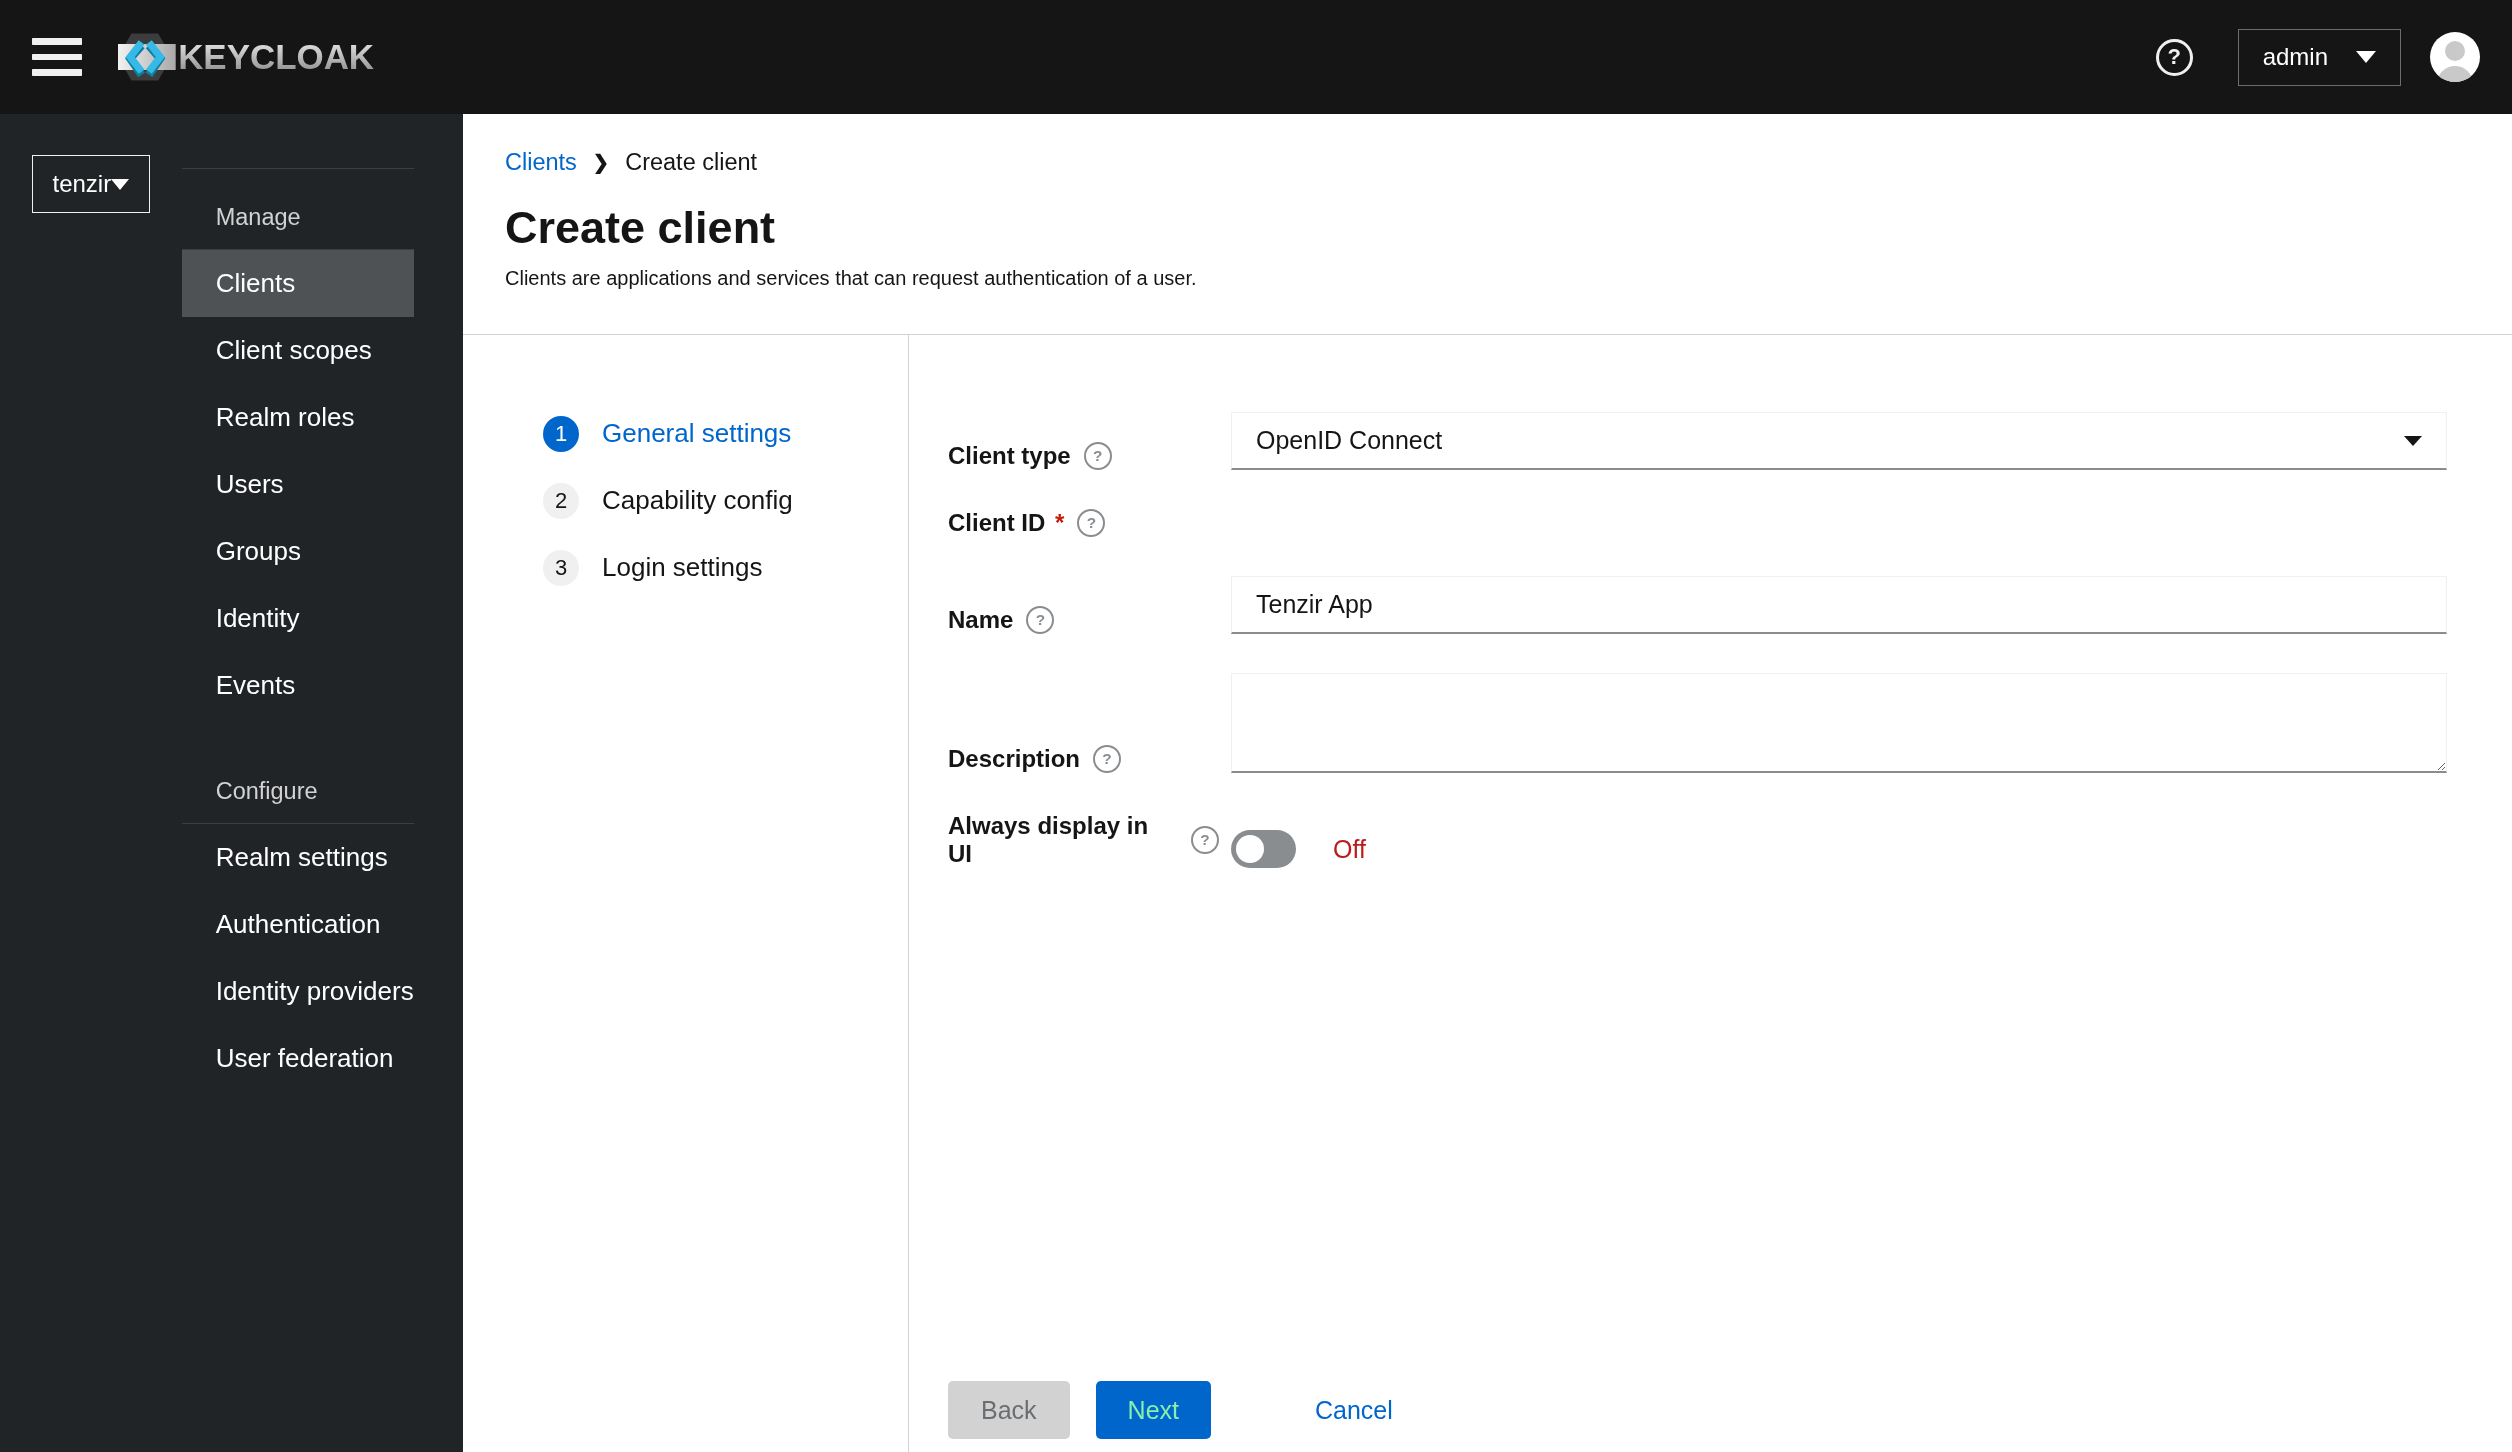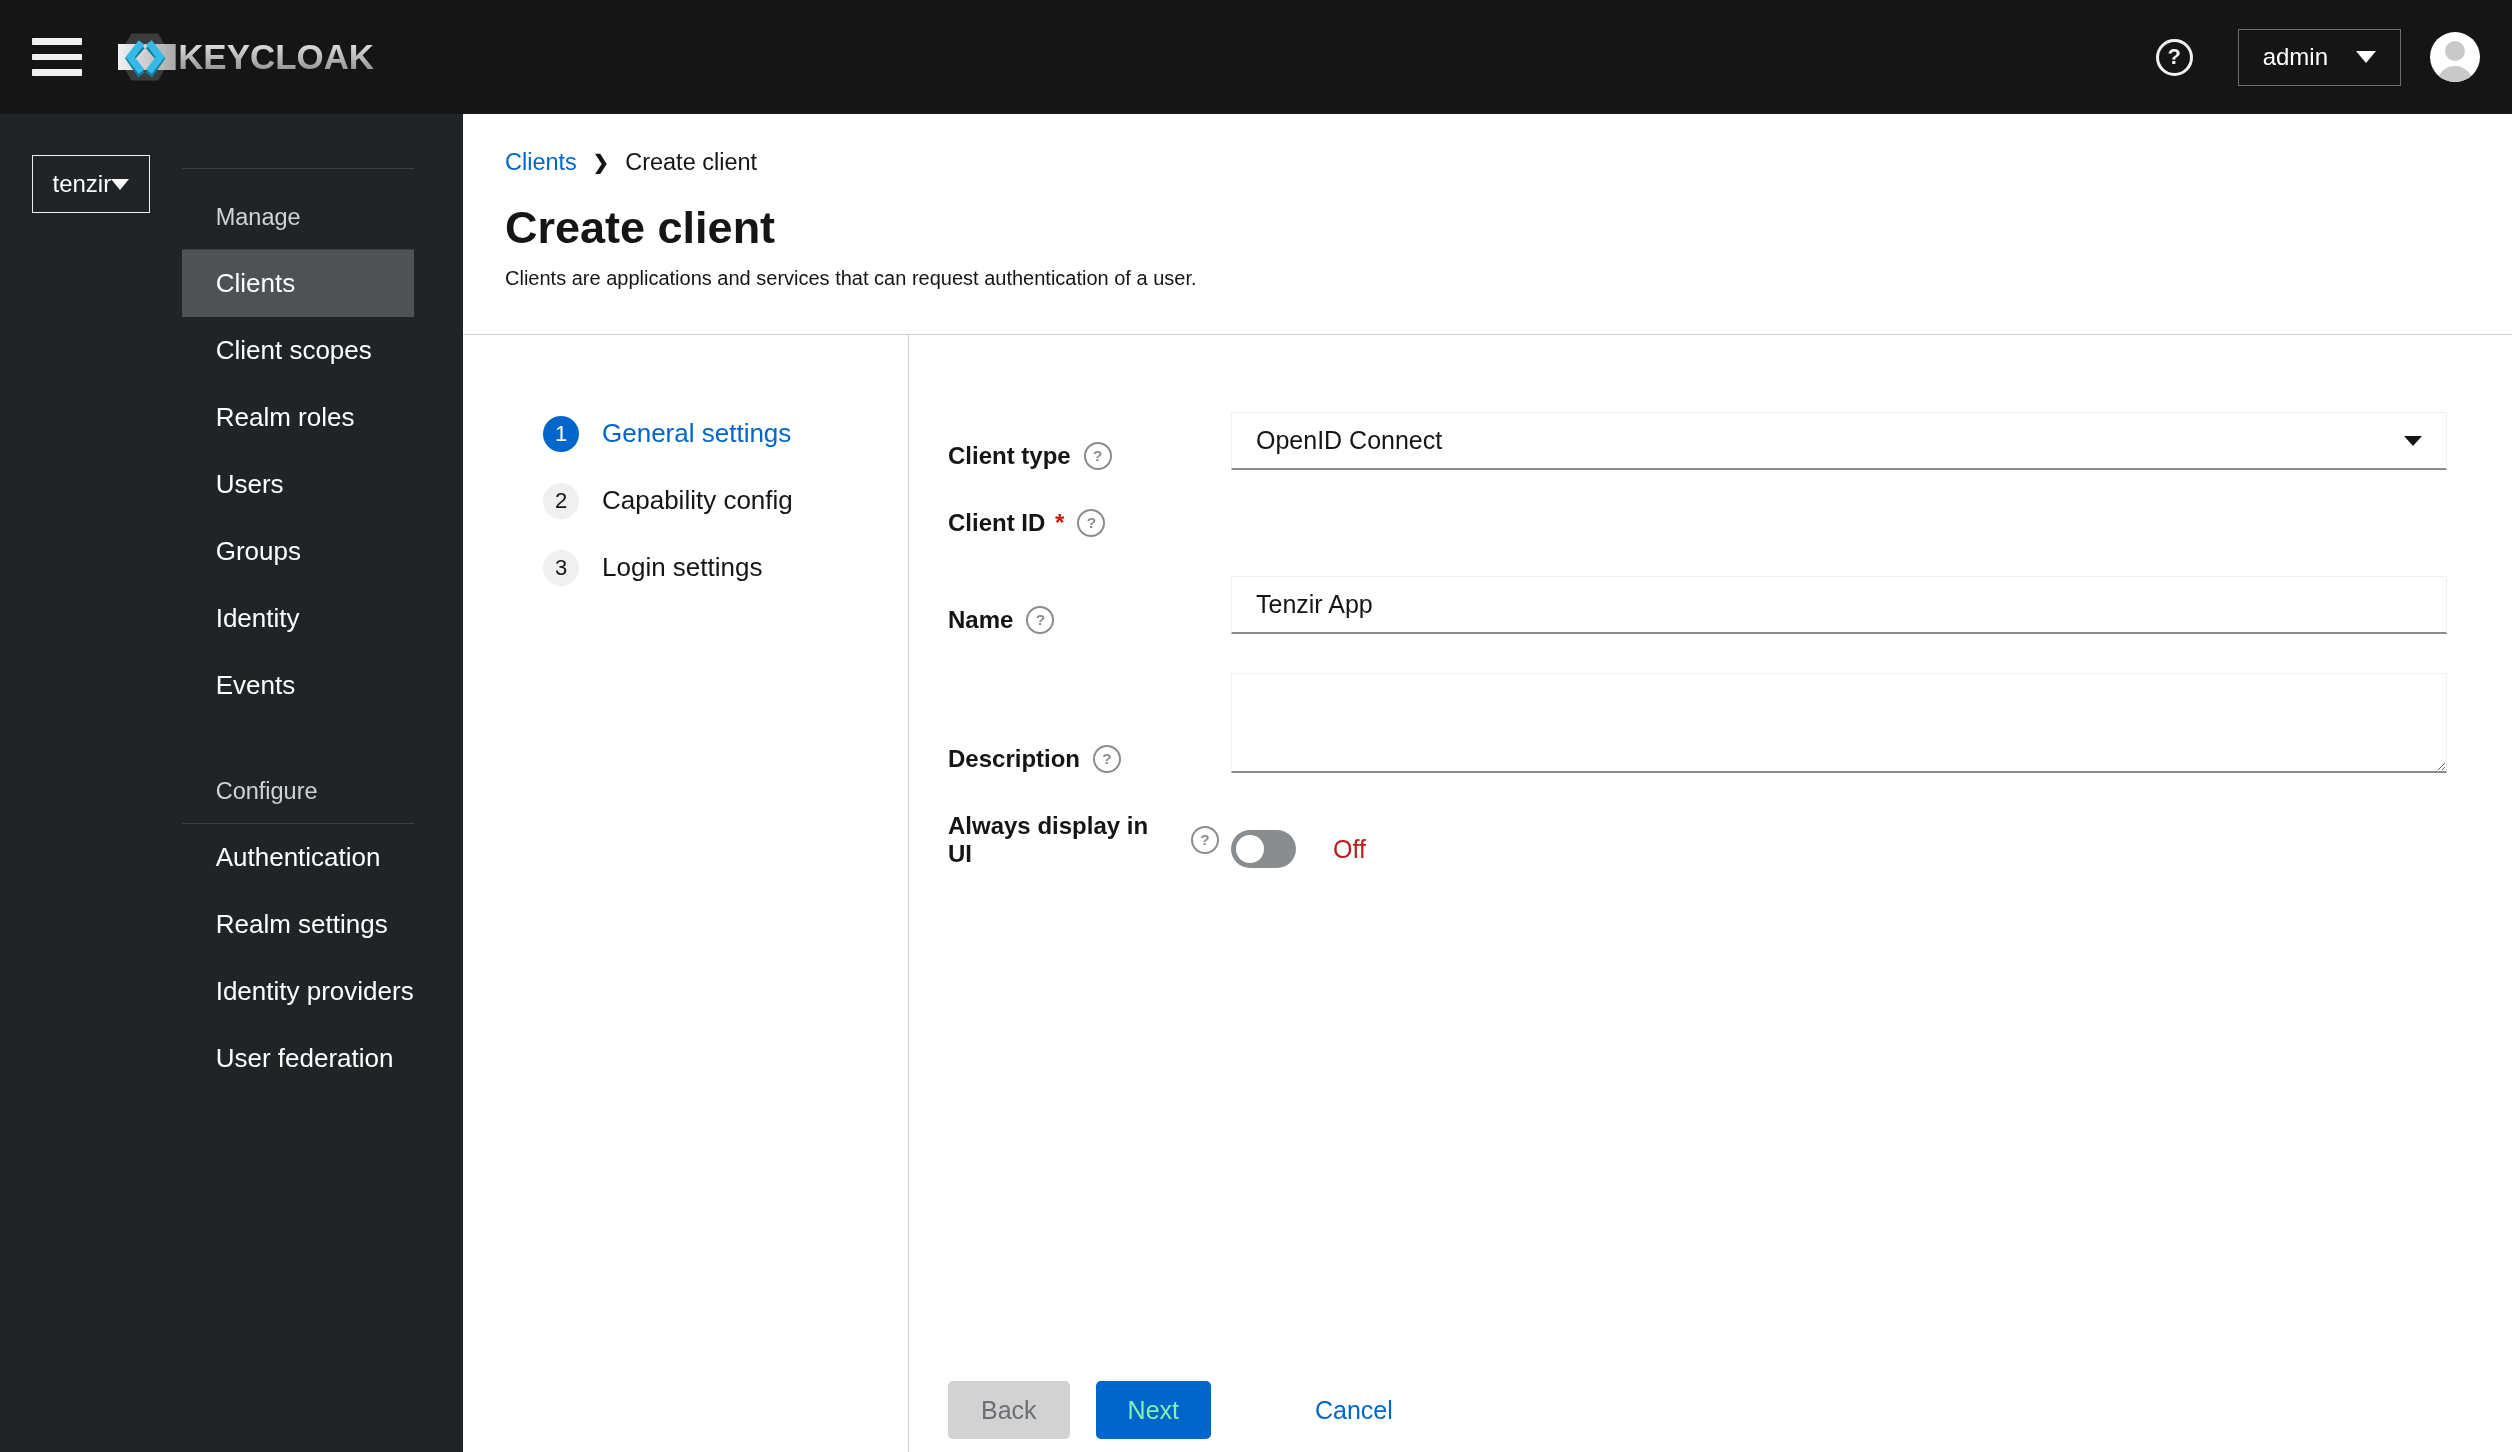--- a/index.html
+++ b/index.html
@@ -149,24 +149,24 @@
         <div class="nav-item">
           <span>Identity</span>
         </div>
         <div class="nav-item">
           <span>Events</span>
         </div>
       </div>
       <div class="section2">
         <div class="section-title">Configure</div>
         <div class="nav-item">
+          <span>Realm settings</span>
+        </div>
+        <div class="nav-item">
           <span>Authentication</span>
-        </div>
-        <div class="nav-item">
-          <span>Realm settings</span>
         </div>
         <div class="nav-item">
           <span>Identity providers</span>
         </div>
         <div class="nav-item">
           <span>User federation</span>
         </div>
       </div>
     </div>
   </nav>

